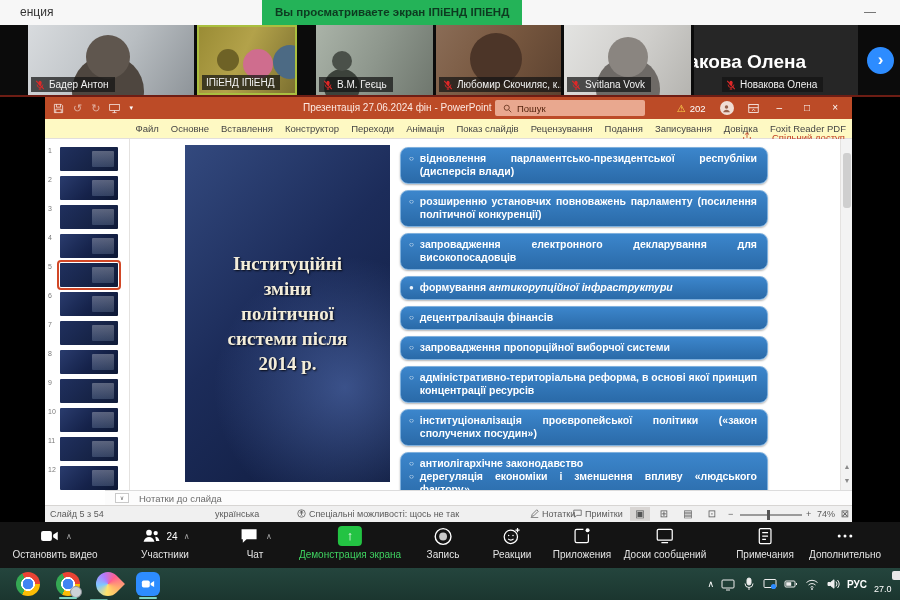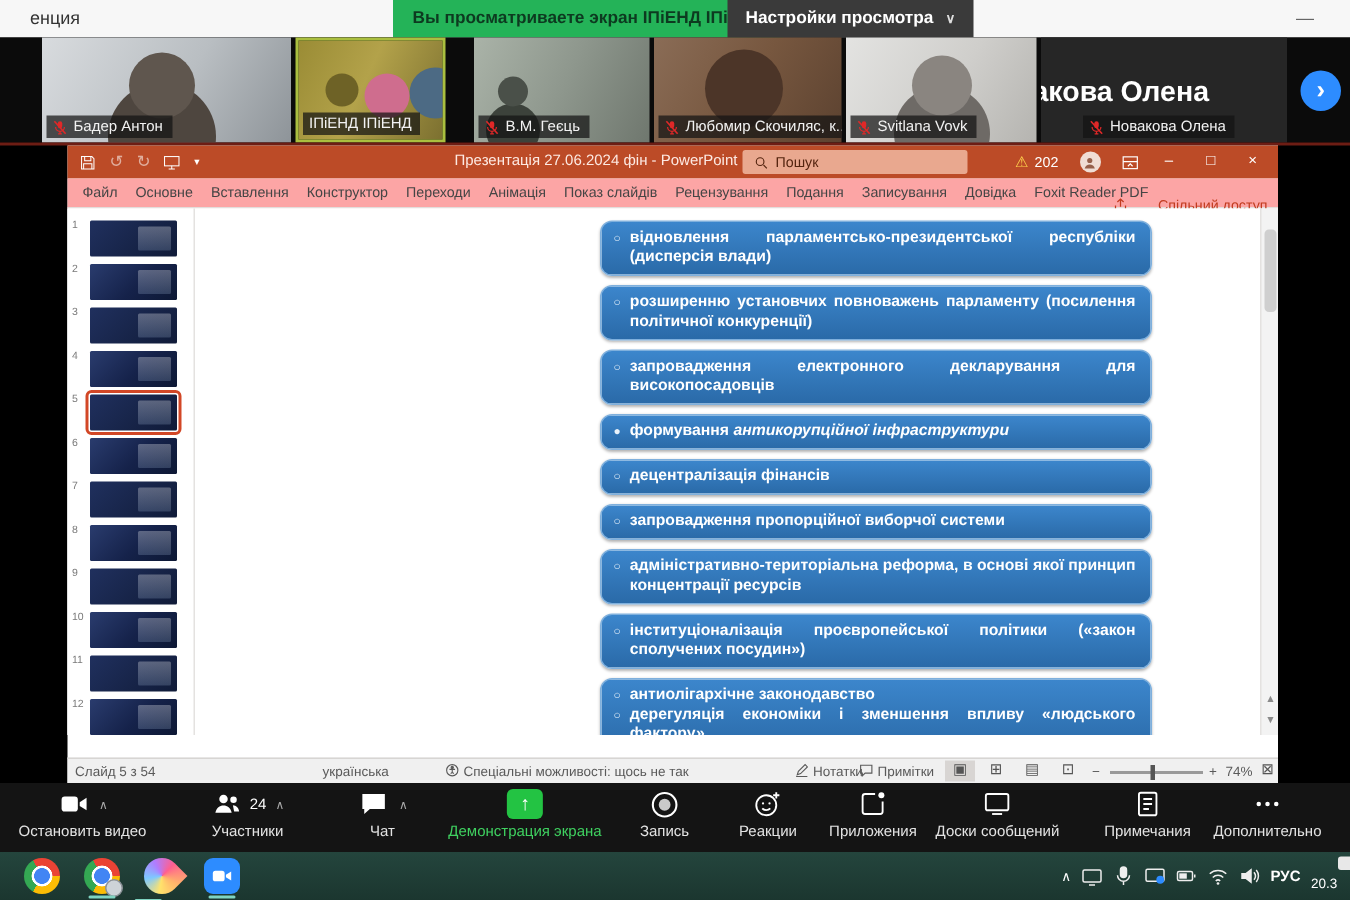--- a/index.html
+++ b/index.html
@@ -57,22 +57,22 @@
   .ppt-search .ico{display:inline-flex;width:9px;height:9px;}
   .tb-right{position:absolute;right:10px;top:0;height:22px;display:flex;align-items:center;gap:14px;}
   .warn{color:#ffd34d;font-size:10px;display:flex;align-items:center;gap:4px;}
   .warn b{color:#fff;font-weight:normal;font-size:9.5px;}
   .avatar{width:14px;height:14px;border-radius:50%;background:#f0ddd4;display:inline-flex;
     align-items:center;justify-content:center;color:#96604b;}
   .avatar svg{width:9px;height:9px;}
   .wbtn{color:#fff;font-size:10px;line-height:22px;padding:0 4px;cursor:pointer;}
   .ribbonico{display:inline-flex;width:11px;height:11px;color:#fff;cursor:pointer;}
 
-  .ppt-tabs{position:absolute;left:0;top:22px;width:100%;height:20px;background:#fca5a5;
-    border-bottom:1px solid #e2dedc;display:flex;align-items:center;padding-left:4px;}
+  .ppt-tabs{position:absolute;left:0;top:22px;width:100%;height:20px;background:#fef9c3;
+    border-bottom:1px solid #e2dedc;display:flex;align-items:center;padding-left:4px;justify-content:flex-end;}
   .ppt-tab{font-size:9.5px;color:#454545;padding:0 6px;line-height:20px;cursor:pointer;white-space:nowrap;}
   .share-btn{position:absolute;right:7px;top:22px;height:36px;display:flex;align-items:center;gap:20px;
     color:#c13b1f;font-size:9.5px;cursor:pointer;}
   .share-btn .ico{display:inline-flex;width:10px;height:10px;}
 
   .ppt-body{position:absolute;left:0;top:42px;width:100%;height:351px;background:#fff;}
   .thumb-panel{position:absolute;left:0;top:0;width:85px;height:100%;background:#fff;
     border-right:1px solid #e4e2e0;overflow:hidden;}
   .th-row{position:absolute;left:0;width:100%;height:29px;cursor:pointer;}
   .th-num{position:absolute;left:3px;top:2px;font-size:7px;color:#7a7a7a;}
@@ -152,21 +152,20 @@
   .cuticon{position:absolute;right:-4px;top:3px;width:12px;height:9px;background:#e8e8e8;border-radius:2px;}
 </style>
 </head>
 <body>
 
 <div id="screen">
 
   <div class="top-bar">
     <span class="win-frag">енция</span>
     <span class="banner">Вы просматриваете экран ІПіЕНД ІПіЕНД</span>
-    <span class="view-settings"><span>Настройки просмотра</span><span class="chev">∨</span></span>
     <span class="top-min">—</span>
   </div>
 
   <div class="strip">
       <div class="tile t0">
         <span class="sil"></span>
         <span class="name-tag">
           <span class="micico">
             <svg viewBox="0 0 12 12" width="10" height="10">
               <rect x="4.2" y="1" width="3.6" height="5.5" rx="1.8" fill="#e02828"></rect>
@@ -362,20 +361,23 @@
           <div class="th-row" style="top: 296px;">
             <span class="th-num">11</span>
             <span class="th-img"></span>
           </div>
           <div class="th-row" style="top: 325px;">
             <span class="th-num">12</span>
             <span class="th-img"></span>
           </div>
         </div>
       <div class="canvas">
+        <div class="navy">
+          <div class="navy-title">Інституційні<br>зміни<br>політичної<br>системи після<br>2014 р.</div>
+        </div>
         <div class="boxes">
             <div class="sbox">
               <div class="sitem">
                 <span class="sbullet">○</span>
                 <span class="stext">відновлення парламентсько-президентської республіки (дисперсія влади)</span>
               </div>
             </div>
             <div class="sbox">
               <div class="sitem">
                 <span class="sbullet">○</span>
@@ -430,20 +432,24 @@
             </div>
           </div>
       </div>
       <div class="vscroll">
         <div class="vthumb"></div>
         <div class="varr up">▲</div>
         <div class="varr dn">▼</div>
       </div>
     </div>
 
+    <div class="notes-bar">
+      <span class="notes-toggle">∨</span>
+      <span class="notes-label">Нотатки до слайда</span>
+    </div>
 
     <div class="statusbar">
       <span class="sb" style="left:5px">Слайд 5 з 54</span>
       <span class="sb" style="left:170px">українська</span>
       <span class="sb" style="left:252px"><span class="ico">
             <svg viewBox="0 0 12 12" fill="none" stroke="currentColor">
               <circle cx="6" cy="6" r="5"></circle>
               <circle cx="6" cy="3.6" r="1" fill="currentColor"></circle>
               <path d="M3.5 5.2h5M6 5.2v2.6M4.6 9l1.4-1.2L7.4 9"></path>
             </svg>
@@ -638,18 +644,18 @@
             <circle cx="7" cy="12" r=".9" fill="currentColor" stroke="none"></circle>
           </svg>
         </span>
       <span class="tic">
           <svg viewBox="0 0 14 14" fill="none" stroke="currentColor">
             <path d="M2 5.5h2.5L8 2.8v8.4L4.5 8.5H2z" fill="currentColor"></path>
             <path d="M10 4.5a4 4 0 0 1 0 5M11.5 3a6.2 6.2 0 0 1 0 8"></path>
           </svg>
         </span>
       <span class="lang">РУС</span>
-      <span class="clock">20.3</span>
+      <span class="clock">27.0</span>
     </div>
     <span class="cuticon"></span>
   </div>
 
 </div>
 
 </body></html>

